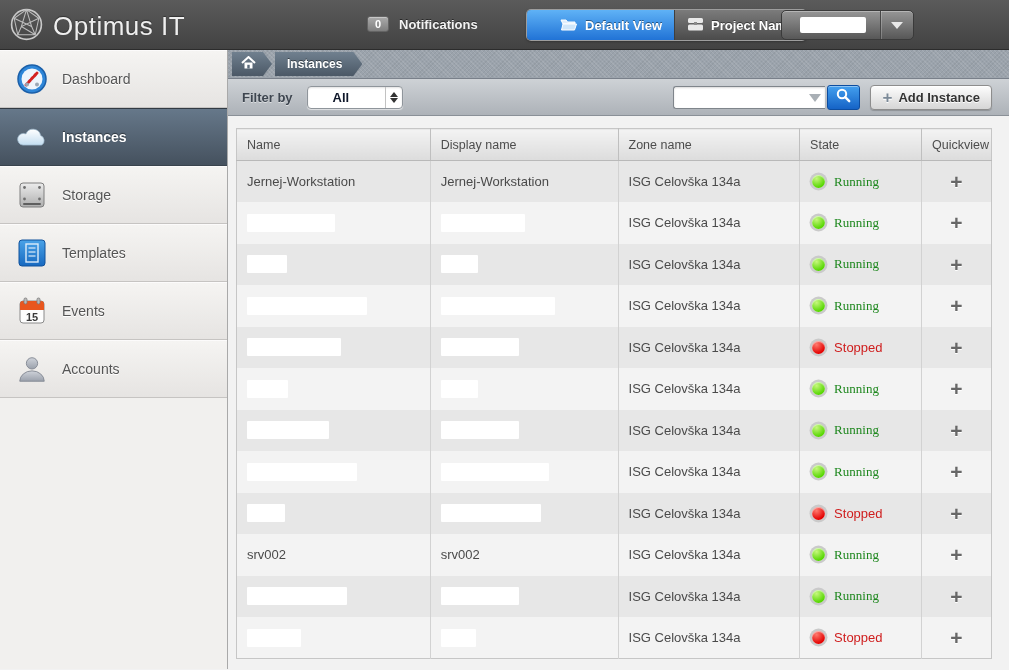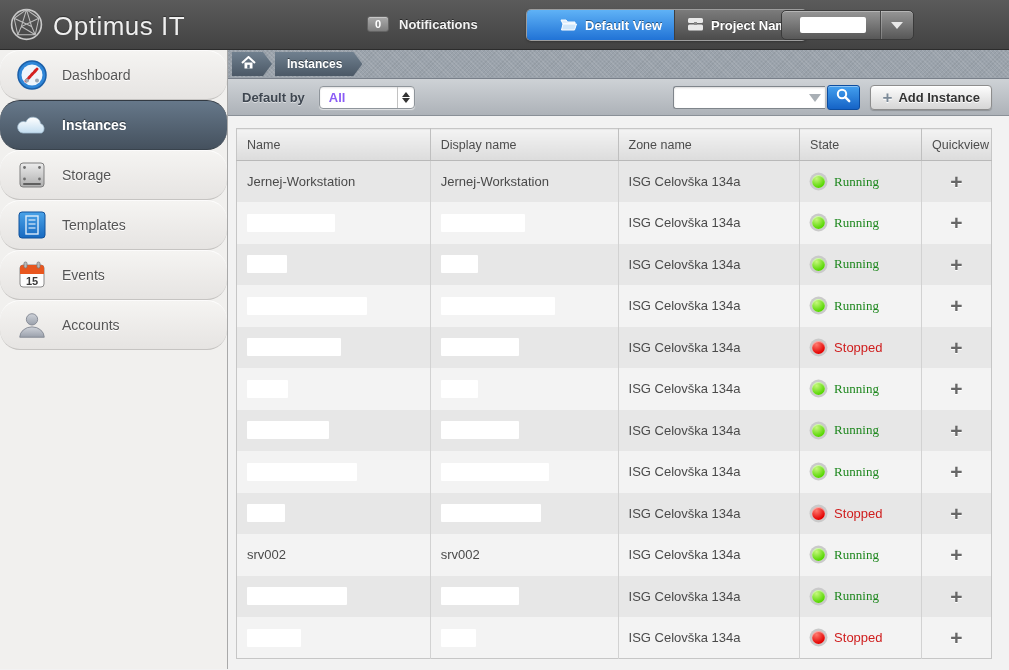--- a/index.html
+++ b/index.html
@@ -37,24 +37,24 @@
     box-shadow:1px 0 0 rgba(255,255,255,.22); }
   .user-arrow { width:0; height:0; margin:0 auto;
     border-left:6px solid transparent; border-right:6px solid transparent;
     border-top:7px solid #e9e9e9; }
 
   
   .shell { display:flex; height:619px; }
 
   
   .sidebar { width:228px; background:#f1f0ee; border-right:1px solid #a9a9a9; }
-  .side-item { height:50px; display:flex; align-items:center;
+  .side-item { height:58px; display:flex; align-items:center;
     background:linear-gradient(#f5f4f2,#e6e4e2);
     border-bottom:1px solid #c6c4c2; border-top:1px solid rgba(255,255,255,.85);
-    cursor:pointer;border-radius:20px; }
+    cursor:pointer; }
   .side-item .s-icon { width:36px; height:36px; margin-left:14px; display:flex;
     align-items:center; justify-content:center; }
   .side-item .s-label { margin-left:12px; font-size:14px; color:#555;
     text-shadow:0 1px 0 #fff; }
   .side-item.active { background:linear-gradient(#66788a,#45515e);
     border-top:1px solid #323a43; border-bottom:1px solid #39434d; }
   .side-item.active .s-label { color:#fff; font-weight:bold; text-shadow:0 -1px 1px rgba(0,0,0,.5); }
 
   
   .main { flex:1; display:flex; flex-direction:column; background:#f2f2f2; }
@@ -70,21 +70,21 @@
   .crumb-home { width:40px; padding-left:9px; }
   .crumb-page { margin-left:3px; padding:0 20px 0 12px; }
 
   .filterbar { height:37px; background:linear-gradient(#ced2d6,#adb2b8);
     border-bottom:1px solid #8a9097; display:flex; align-items:center; position:relative; }
   .filter-label { margin-left:14px; font-size:13px; font-weight:bold; color:#3e4650;
     text-shadow:0 1px 0 rgba(255,255,255,.5); }
   .filter-select { margin-left:14px; width:96px; height:23px; background:#fff;
     border:1px solid #8f959b; border-radius:4px; display:flex; align-items:center;
     box-shadow:0 1px 1px rgba(255,255,255,.6), inset 0 1px 2px rgba(0,0,0,.12); cursor:pointer; }
-  .filter-select .sel-val { flex:1; padding-left:9px; font-size:13px; font-weight:bold; color:#8b5cf6; }
+  .filter-select .sel-val { flex:1; padding-left:25px; font-size:13px; font-weight:bold; color:#0f172a; }
   .stepper { width:17px; height:100%; border-left:1px solid #c2c2c2; display:flex;
     flex-direction:column; align-items:center; justify-content:center; gap:1px; }
   .tri-up { width:0; height:0; border-left:4px solid transparent; border-right:4px solid transparent;
     border-bottom:5px solid #333; }
   .tri-dn { width:0; height:0; border-left:4px solid transparent; border-right:4px solid transparent;
     border-top:5px solid #333; }
   .right-tools { position:absolute; right:17px; top:6px; display:flex; align-items:center; }
   .search-wrap { display:flex; align-items:center; }
   .search-input { width:152px; height:23px; border:1px solid #7f858b; border-right:none;
     border-radius:3px 0 0 3px; padding:0 18px 0 8px; font-size:12px; background:#fff;
@@ -289,21 +289,21 @@
             <rect x="6.3" y="8.8" width="2.4" height="3.7" fill="#5b6b7c"></rect>
           </svg>
         </span>
       </div>
       <div class="crumb crumb-page">
         <span>Instances</span>
       </div>
     </div>
 
     <div class="filterbar">
-      <span class="filter-label">Default by</span>
+      <span class="filter-label">Filter by</span>
       <div class="filter-select">
         <span class="sel-val">All</span>
         <span class="stepper">
           <span class="tri-up"></span>
             <span class="tri-dn"></span>
         </span>
       </div>
 
       <div class="right-tools">
         <div class="search-wrap">

